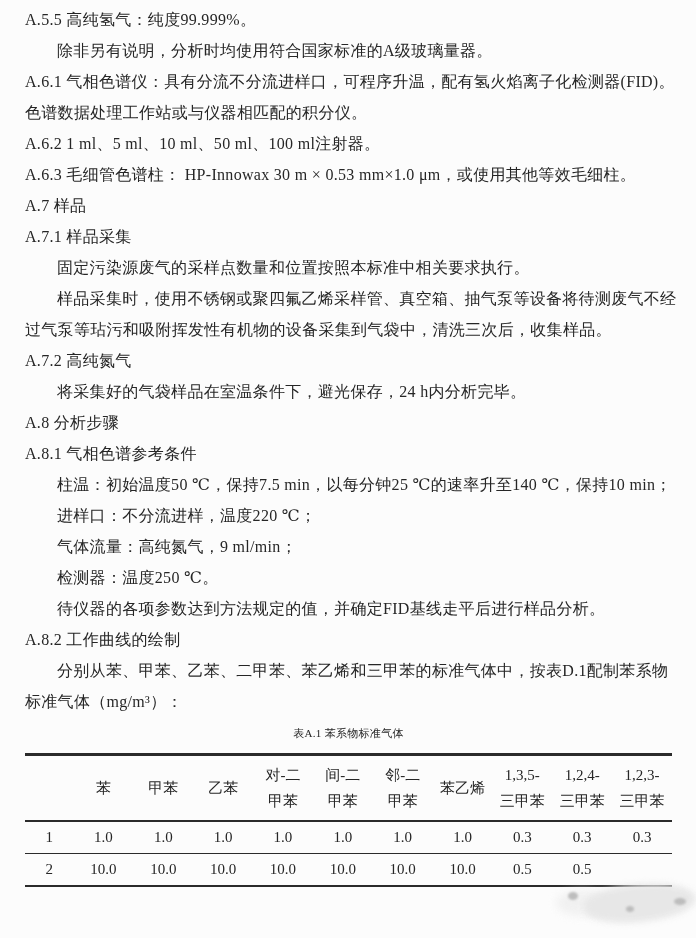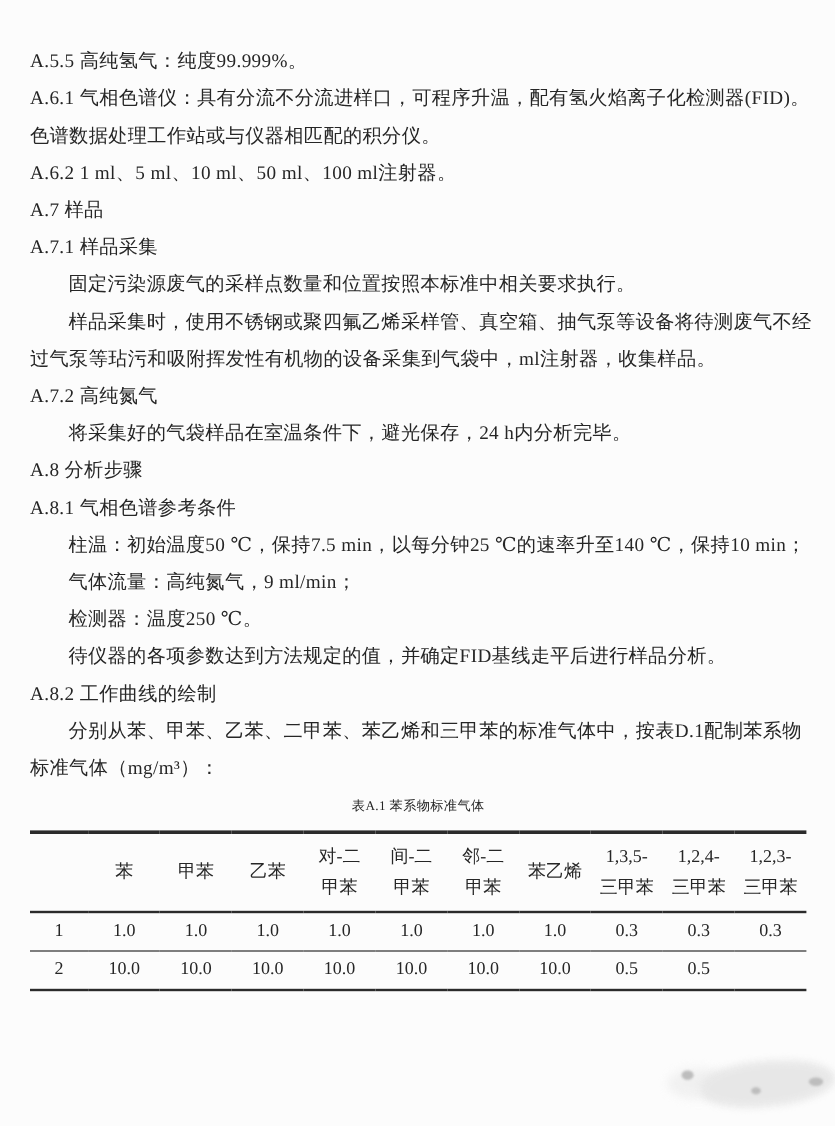--- a/index.html
+++ b/index.html
@@ -6,21 +6,20 @@
   body {
     width: 696px; height: 938px;
     background: #fcfcfc;
     color: #262626;
     font-family: "Liberation Serif", "DejaVu Serif", serif;
     overflow: hidden;
     position: relative;
   }
   .doc {
     padding: 10px 24px 0 25px;
-    margin-top: 32px;
   }
   .line {
     font-size: 16px;
     line-height: 20px;
     margin: 0 0 11px 0;
     letter-spacing: 0.3px;
     white-space: nowrap;
   }
   .indent { text-indent: 32px; }
   .caption {
@@ -89,33 +88,36 @@
   }
   .watermark .speck1 { left: 12px; top: 16px; width: 10px; height: 8px; }
   .watermark .speck2 { left: 70px; top: 30px; width: 8px;  height: 6px; }
   .watermark .speck3 { left: 118px; top: 22px; width: 12px; height: 7px; }
 </style>
 </head>
 <body>
 
 <div class="doc">
   <div class="line">A.5.5 高纯氢气：纯度99.999%。</div>
+  <div class="line indent">除非另有说明，分析时均使用符合国家标准的A级玻璃量器。</div>
   <div class="line">A.6.1 气相色谱仪：具有分流不分流进样口，可程序升温，配有氢火焰离子化检测器(FID)。</div>
   <div class="line">色谱数据处理工作站或与仪器相匹配的积分仪。</div>
   <div class="line">A.6.2 1 ml、5 ml、10 ml、50 ml、100 ml注射器。</div>
+  <div class="line">A.6.3 毛细管色谱柱： HP-Innowax 30 m × 0.53 mm×1.0 μm，或使用其他等效毛细柱。</div>
   <div class="line">A.7 样品</div>
   <div class="line">A.7.1 样品采集</div>
   <div class="line indent">固定污染源废气的采样点数量和位置按照本标准中相关要求执行。</div>
   <div class="line indent">样品采集时，使用不锈钢或聚四氟乙烯采样管、真空箱、抽气泵等设备将待测废气不经</div>
-  <div class="line">过气泵等玷污和吸附挥发性有机物的设备采集到气袋中，ml注射器，收集样品。</div>
+  <div class="line">过气泵等玷污和吸附挥发性有机物的设备采集到气袋中，清洗三次后，收集样品。</div>
   <div class="line">A.7.2 高纯氮气</div>
   <div class="line indent">将采集好的气袋样品在室温条件下，避光保存，24 h内分析完毕。</div>
   <div class="line">A.8 分析步骤</div>
   <div class="line">A.8.1 气相色谱参考条件</div>
   <div class="line indent">柱温：初始温度50 ℃，保持7.5 min，以每分钟25 ℃的速率升至140 ℃，保持10 min；</div>
+  <div class="line indent">进样口：不分流进样，温度220 ℃；</div>
   <div class="line indent">气体流量：高纯氮气，9 ml/min；</div>
   <div class="line indent">检测器：温度250 ℃。</div>
   <div class="line indent">待仪器的各项参数达到方法规定的值，并确定FID基线走平后进行样品分析。</div>
   <div class="line">A.8.2 工作曲线的绘制</div>
   <div class="line indent">分别从苯、甲苯、乙苯、二甲苯、苯乙烯和三甲苯的标准气体中，按表D.1配制苯系物</div>
   <div class="line">标准气体（mg/m³）：</div>
 
   <div class="line caption">表A.1 苯系物标准气体</div>
 
   <table class="std">

